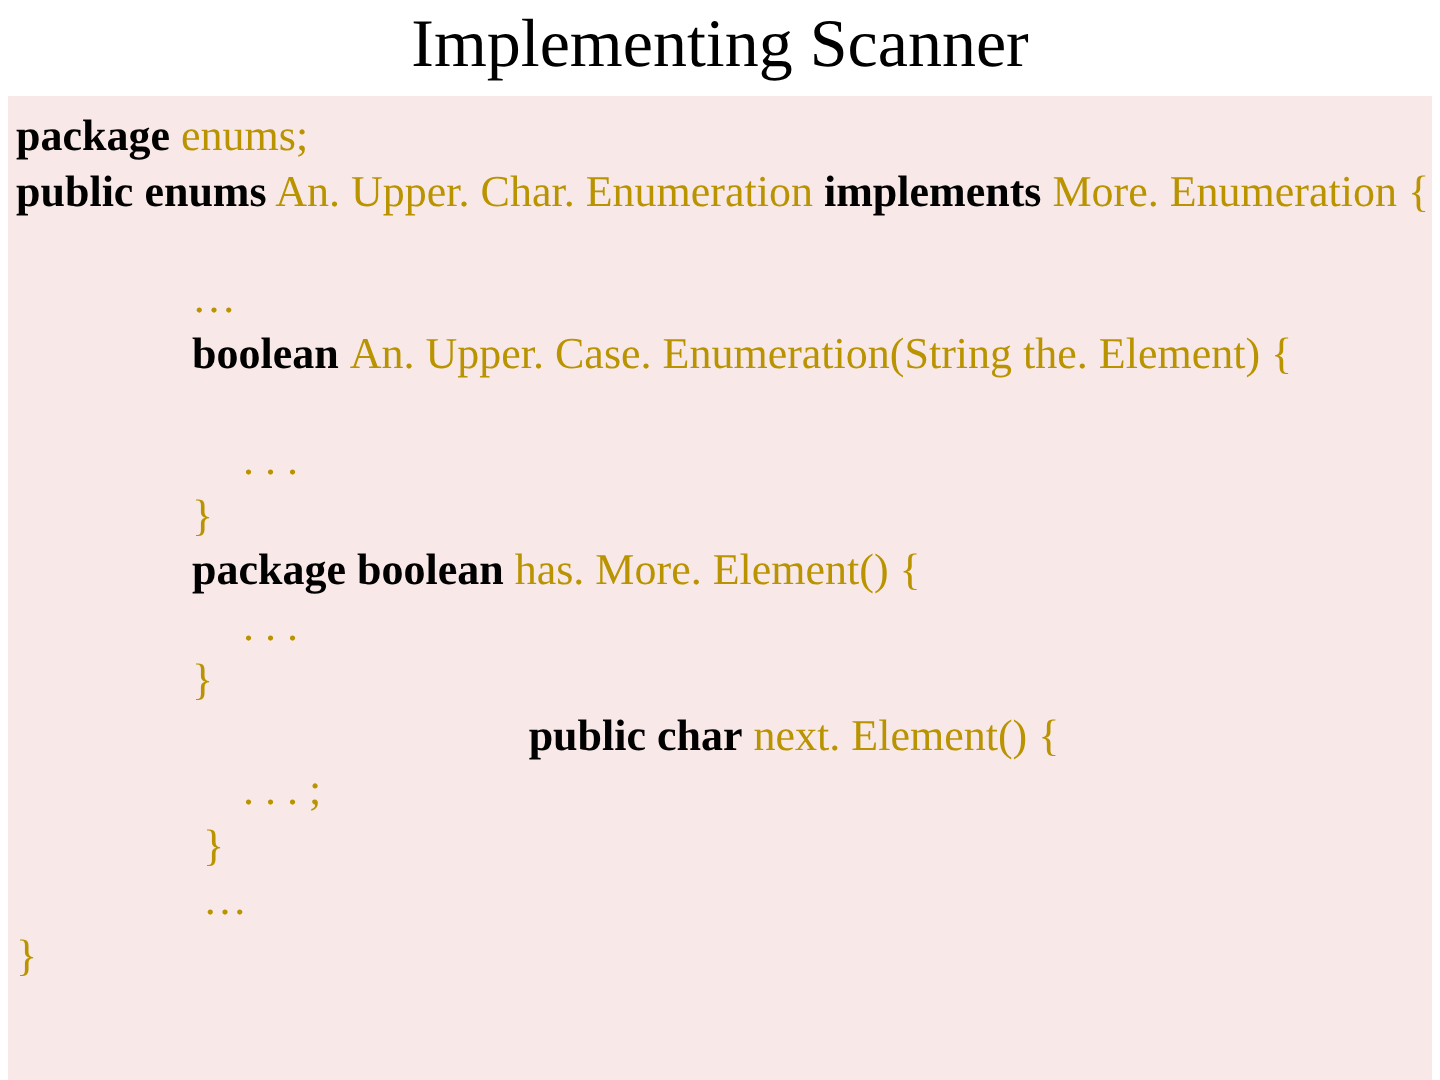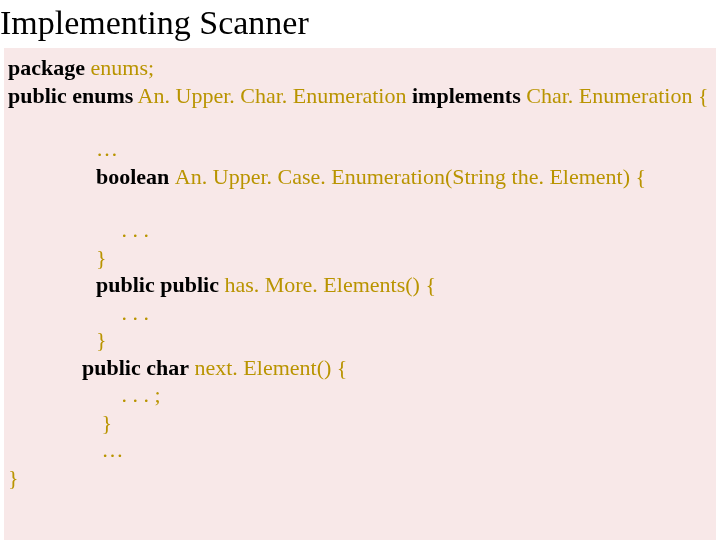--- a/index.html
+++ b/index.html
@@ -11,20 +11,21 @@
     font-family: "Times New Roman", Times, serif;
     overflow: hidden;
   }
   .slide {
     position: relative;
     width: 720px;
     height: 540px;
     box-sizing: border-box;
   }
   .title {
+    text-align: center;
     font-size: 34px;
     color: #000;
     padding: 4px 0 6px 0;
     font-weight: 400;
   }
   .codeblock {
     background: #f8e8e8;
     margin: 0 4px 0 4px;
     padding: 6px 4px 8px 4px;
     box-sizing: border-box;
@@ -35,49 +36,49 @@
     line-height: 1.25;
     white-space: pre;
     color: #b99400; 
   }
   .blk {
     font-weight: bold;
     color: #000;
   }
   .pad1 { padding-left: 88px; }
   .pad2 { padding-left: 108px; }
-  .pad3 { padding-left: 74px; }
+  .pad3 { padding-left: 74px; text-align: center; }
   .gap  { height: 26px; }
 </style>
 </head>
 <body>
 
 <div class="slide">
 
   <div class="title">Implementing Scanner</div>
 
   <div class="codeblock">
 
     <div class="line"><span class="blk">package</span><span> enums;</span></div>
 
-    <div class="line"><span class="blk">public enums</span><span> An. Upper. Char. Enumeration </span><span class="blk">implements</span><span> Char. Enumeration {</span></div>
+    <div class="line"><span class="blk">public enums</span><span> An. Upper. Char. Enumeration </span><span class="blk">implements</span><span> More. Enumeration {</span></div>
 
     <div class="gap"></div>
 
     <div class="line pad1"><span>…</span></div>
 
     <div class="line pad1"><span class="blk">boolean </span><span>An. Upper. Case. Enumeration(String the. Element) {</span></div>
 
     <div class="gap"></div>
 
     <div class="line pad2"><span> . . .</span></div>
 
     <div class="line pad1"><span>}</span></div>
 
-    <div class="line pad1"><span class="blk">public public</span><span> has. More. Elements() {</span></div>
+    <div class="line pad1"><span class="blk">package boolean</span><span> has. More. Element() {</span></div>
 
     <div class="line pad2"><span> . . .</span></div>
 
     <div class="line pad1"><span>}</span></div>
 
     <div class="line pad3"><span class="blk">public char</span><span> next. Element() {</span></div>
 
     <div class="line pad2"><span> . . . ;</span></div>
 
     <div class="line pad1"><span> }</span></div>

